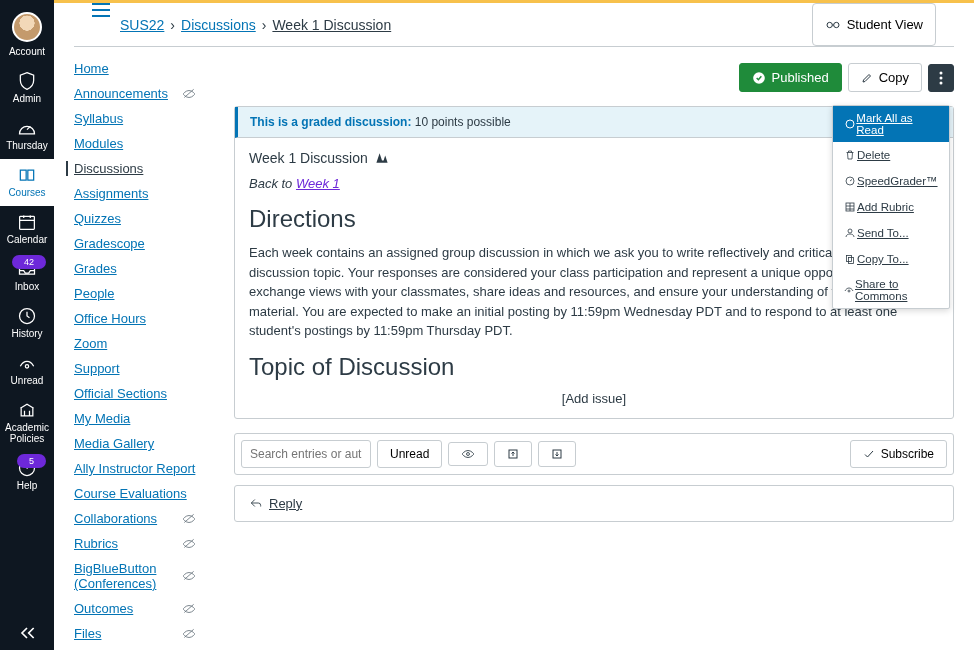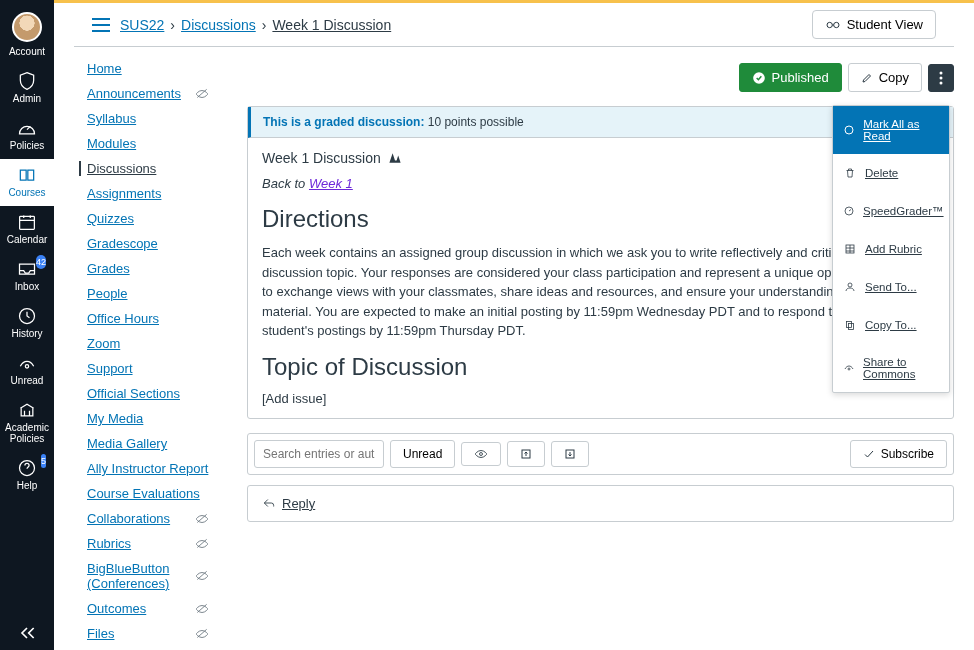--- a/index.html
+++ b/index.html
@@ -10,36 +10,36 @@
 .top-strip { height: 3px; background: #F7C14C; position: absolute; top: 0; left: 54px; right: 0; }
 
 
 .gnav { position: absolute; left: 0; top: 0; bottom: 0; width: 54px; background: #0E1721; color: #fff; display: flex; flex-direction: column; align-items: center; padding-top: 6px; }
 .gnav-item { width: 54px; display: flex; flex-direction: column; align-items: center; padding: 6px 0 8px; color: #fff; text-decoration: none; font-size: 10px; position: relative; }
 .gnav-item.active { background: #fff; color: #0374B5; }
 .gnav-item .icon-wrap { width: 26px; height: 20px; display: flex; align-items: center; justify-content: center; margin-bottom: 2px; }
 .gnav-item svg { stroke: currentColor; fill: none; }
 .gnav-avatar { width: 30px; height: 30px; border-radius: 50%; background: radial-gradient(circle at 50% 35%, #f2d8b8 0 35%, #c49a6c 36% 100%); border: 2px solid #fff; margin-bottom: 4px; }
 .gnav-label { font-size: 10px; line-height: 11px; text-align: center; }
-.gnav-badge { position: absolute; top: 2px; right: 8px; background: #3b82f6; color: #fff; font-size: 9px; line-height: 12px; padding: 1px 0; border-radius: 7px; }
+.gnav-badge { position: absolute; top: 2px; right: 8px; background: #6d28d9; color: #fff; font-size: 9px; line-height: 12px; padding: 1px 12px; border-radius: 7px; }
 .gnav .collapse { margin-top: auto; padding-bottom: 10px; color: #fff; }
 
 
 .main { position: absolute; left: 54px; top: 3px; right: 0; bottom: 0; display: flex; flex-direction: column; }
-.crumbs-row { height: 44px; border-bottom: 1px solid #C7CDD1; display: flex; align-items: center; padding: 0 18px; gap: 10px; margin: 0 20px; }
+.crumbs-row { height: 44px; border-bottom: 1px solid #C7CDD1; display: flex; padding: 0 18px; gap: 10px; margin: 0 20px; }
 .hamburger { width: 18px; height: 14px; display: flex; flex-direction: column; justify-content: space-between; cursor: pointer; }
 .hamburger span { height: 2px; background: #0374B5; display: block; }
 .crumbs { display: flex; align-items: center; gap: 6px; font-size: 14px; }
 .crumbs a { color: #0374B5; }
 .crumbs .sep { color: #2D3B45; }
 .crumbs .current { color: #2D3B45; text-decoration: underline; }
 .student-view { margin-left: auto; border: 1px solid #C7CDD1; background: #fff; border-radius: 4px; padding: 6px 12px; font-size: 13px; display: flex; align-items: center; gap: 6px; cursor: pointer; }
 
 
-.body-row { display: flex; flex: 1; overflow: hidden; padding-left: 13px; }
+.body-row { display: flex; flex: 1; overflow: hidden; }
 .course-nav { width: 150px; padding: 14px 0 14px 20px; overflow: auto; }
 .course-nav ul { list-style: none; }
 .course-nav li { margin-bottom: 10px; display: flex; align-items: center; }
 .course-nav li a { color: #0374B5; text-decoration: underline; font-size: 13px; }
 .course-nav li.active { border-left: 2px solid #2D3B45; padding-left: 6px; margin-left: -8px; }
 .course-nav li.active a { color: #2D3B45; font-weight: 400; }
 .course-nav .hidden-icon { margin-left: auto; color: #6B7780; margin-right: 8px; }
 
 .content { flex: 1; padding: 16px 20px 0 30px; overflow: auto; }
 .action-row { display: flex; justify-content: flex-end; gap: 6px; margin-bottom: 14px; align-items: center; }
@@ -48,32 +48,32 @@
 .btn.icon-only { padding: 6px 10px; background: #2D3B45; color: #fff; border-color: #2D3B45; position: relative; }
 
 .panel { border: 1px solid #C7CDD1; border-radius: 3px; margin-bottom: 14px; }
 .graded-banner { background: #E5F3F9; border-left: 3px solid #0374B5; padding: 8px 12px; font-size: 12px; color: #0374B5; font-weight: 700; border-bottom: 1px solid #C7CDD1; }
 .graded-banner .points { color: #2D3B45; font-weight: 400; }
 .disc-body { padding: 12px 14px; }
 .disc-title { font-size: 14px; color: #2D3B45; margin-bottom: 10px; display: flex; align-items: center; gap: 6px; }
 .backto { font-style: italic; font-size: 13px; margin-bottom: 14px; }
 h2.section { font-size: 24px; font-weight: 400; margin: 6px 0 10px; color: #2D3B45; }
 .para { font-size: 13px; line-height: 1.5; margin-bottom: 12px; }
-.addissue { font-size: 13px; }
+.addissue { font-size: 13px; text-align: center; }
 
 .toolbar { border: 1px solid #C7CDD1; border-radius: 3px; padding: 6px; display: flex; gap: 6px; align-items: center; margin-bottom: 10px; }
 .toolbar input { border: 1px solid #C7CDD1; border-radius: 3px; padding: 6px 8px; font-size: 12px; width: 130px; }
 .toolbar .btn { font-size: 12px; }
 .toolbar .subscribe { margin-left: auto; }
 
 .reply-box { border: 1px solid #C7CDD1; border-radius: 3px; padding: 10px 14px; font-size: 13px; display: flex; align-items: center; gap: 6px; cursor: pointer; }
 
 
 .dropdown { position: absolute; top: 105px; right: 24px; width: 118px; background: #fff; border: 1px solid #C7CDD1; border-radius: 2px; box-shadow: 0 2px 6px rgba(0,0,0,0.15); z-index: 10; }
-.dropdown-item { display: flex; align-items: center; gap: 8px; padding: 12px 10px; font-size: 11.5px; cursor: pointer; color: #2D3B45; }
+.dropdown-item { display: flex; align-items: center; padding: 6px 10px; font-size: 11.5px; cursor: pointer; color: #2D3B45; }
 .dropdown-item.hl { background: #0374B5; color: #fff; }
 .dropdown-item .dd-icon { width: 14px; height: 14px; display: flex; align-items: center; justify-content: center; }
 .dropdown-item .dd-text { text-decoration: underline; }
 
 svg { display: block; }
 </style>
 </head>
 <body>
 
 <div class="top-strip"></div>
@@ -91,21 +91,21 @@
       </div>
     <span class="gnav-label">Admin</span>
   </a>
   <a class="gnav-item">
     <div class="icon-wrap">
         <svg width="20" height="18" viewBox="0 0 24 20" stroke-width="1.5">
           <path d="M3 17a9 9 0 0118 0z"></path>
           <path d="M12 12l4-4"></path>
         </svg>
       </div>
-    <span class="gnav-label">Policies</span>
+    <span class="gnav-label">Thursday</span>
   </a>
   <a class="gnav-item active">
     <div class="icon-wrap">
         <svg width="20" height="18" viewBox="0 0 24 20" stroke-width="1.5">
           <path d="M4 4h7v12H4zM13 4h7v12h-7z"></path>
         </svg>
       </div>
     <span class="gnav-label">Courses</span>
   </a>
   <a class="gnav-item">

